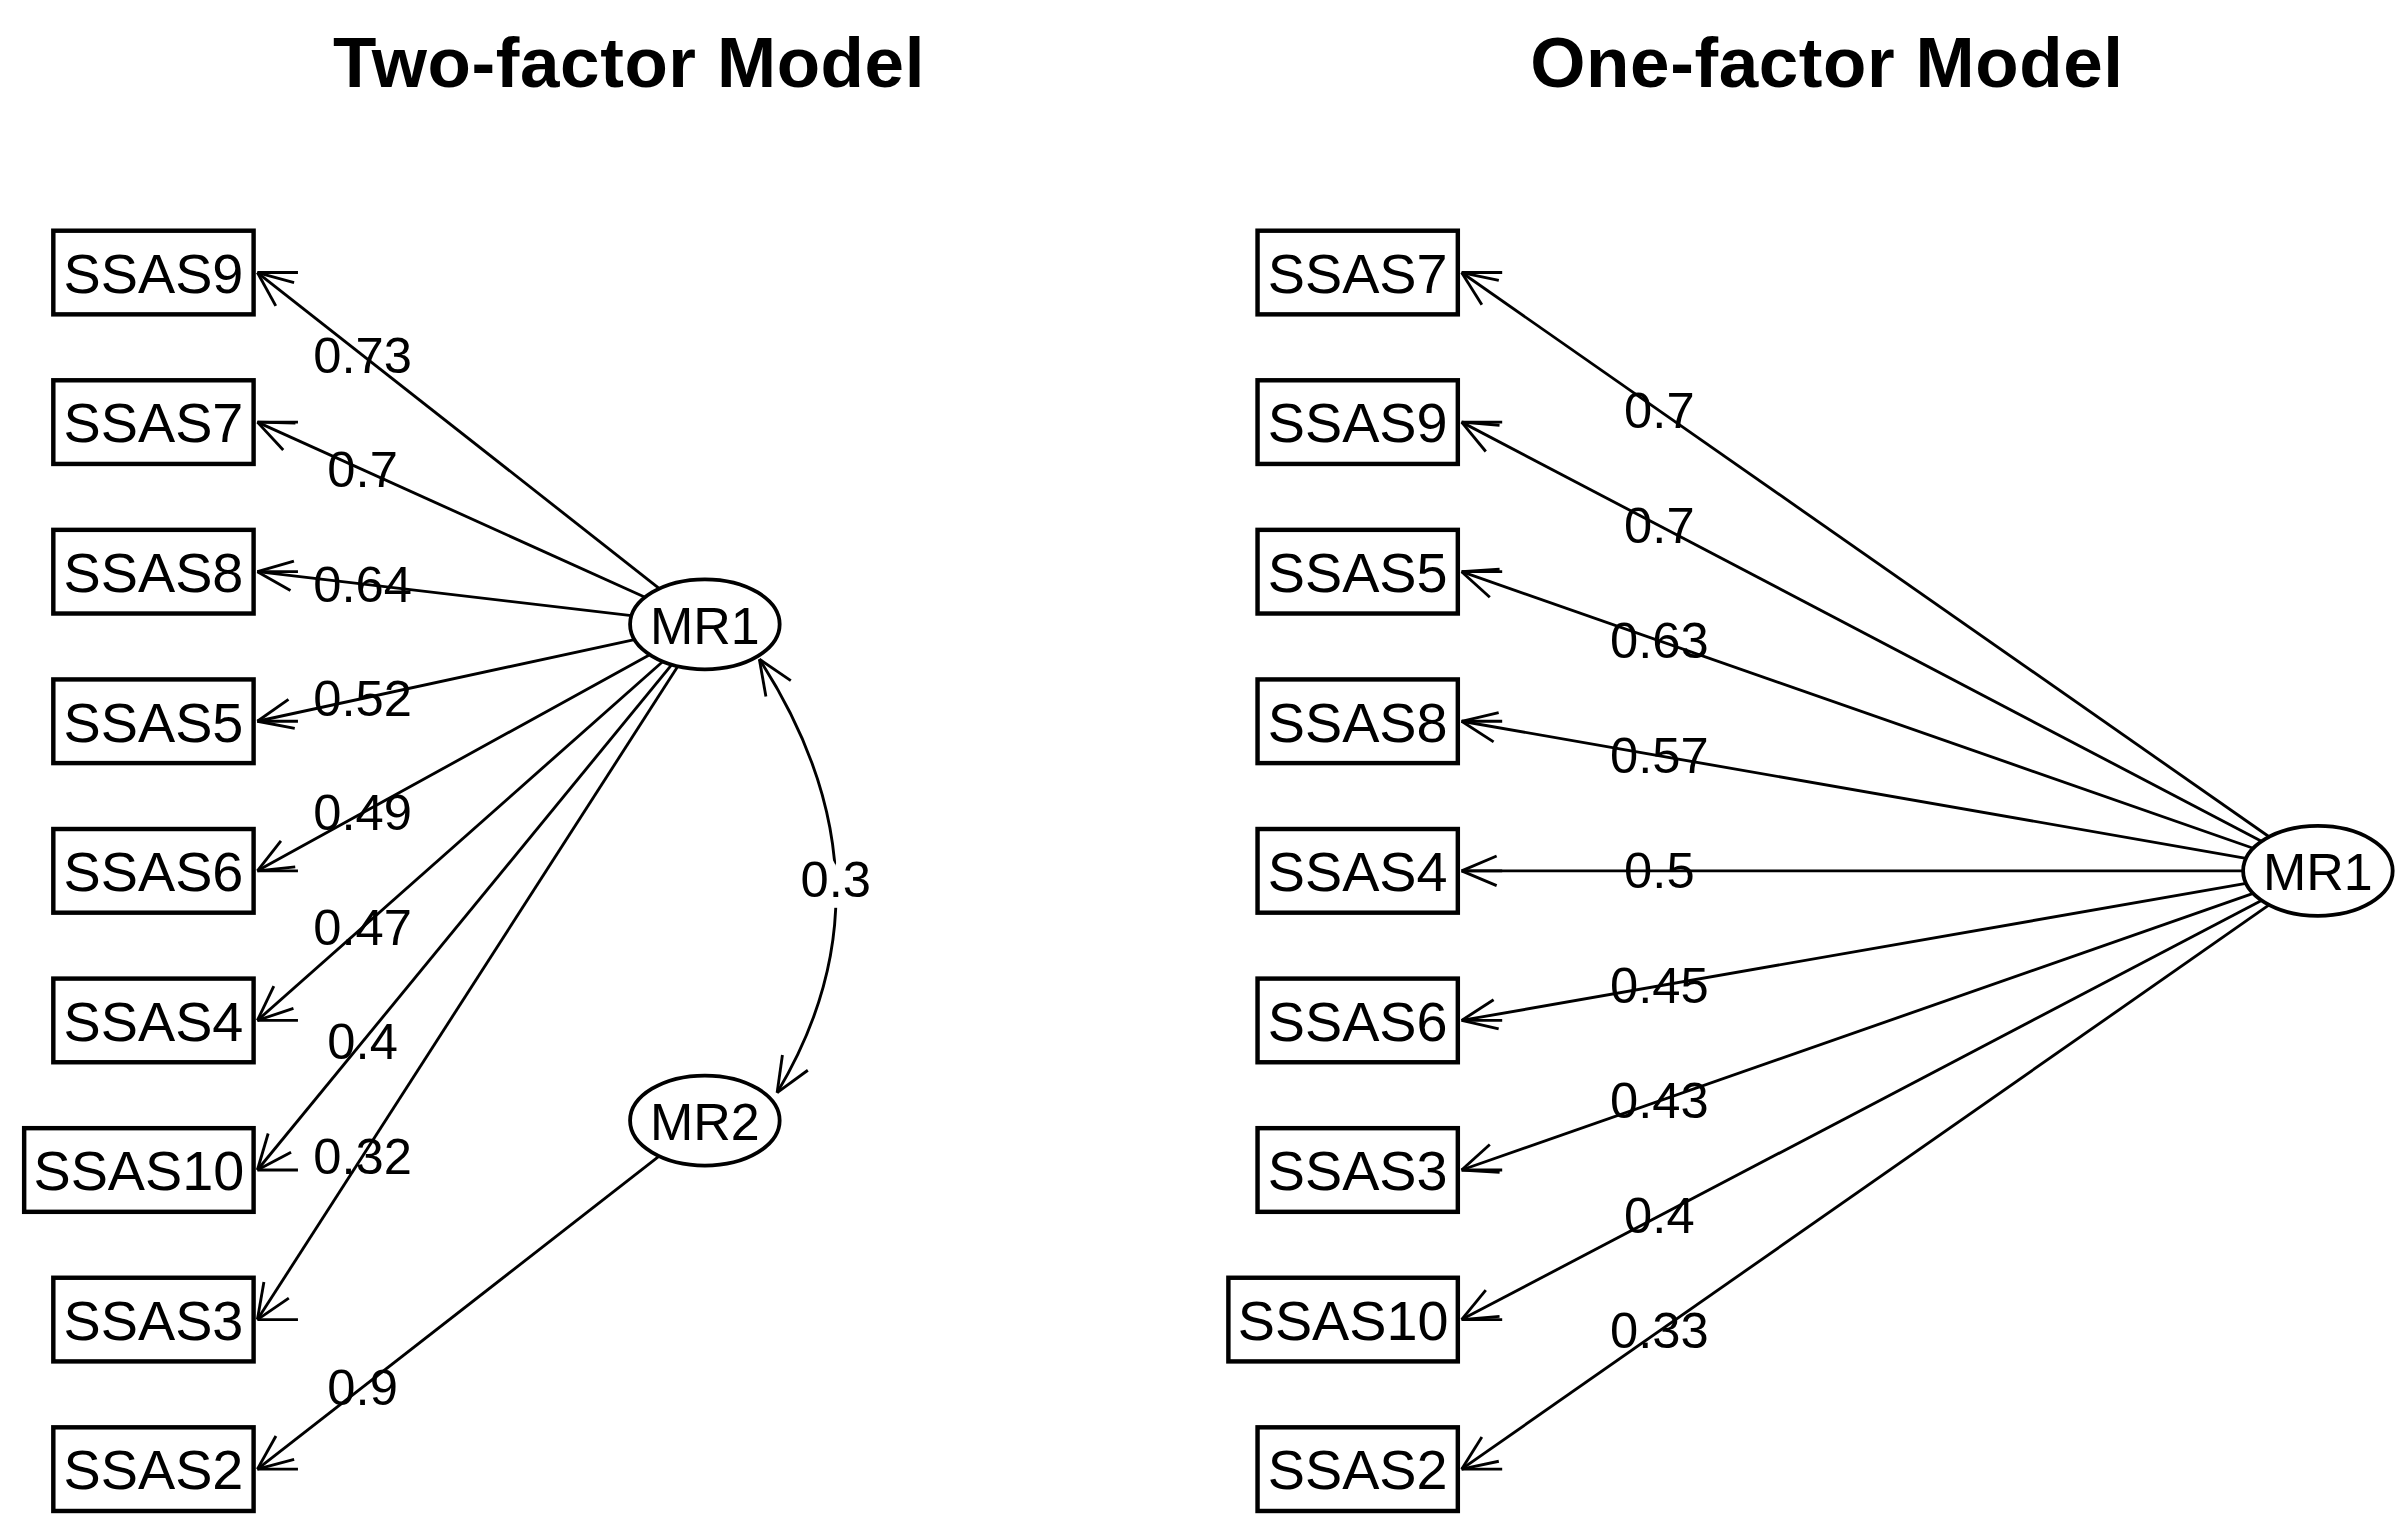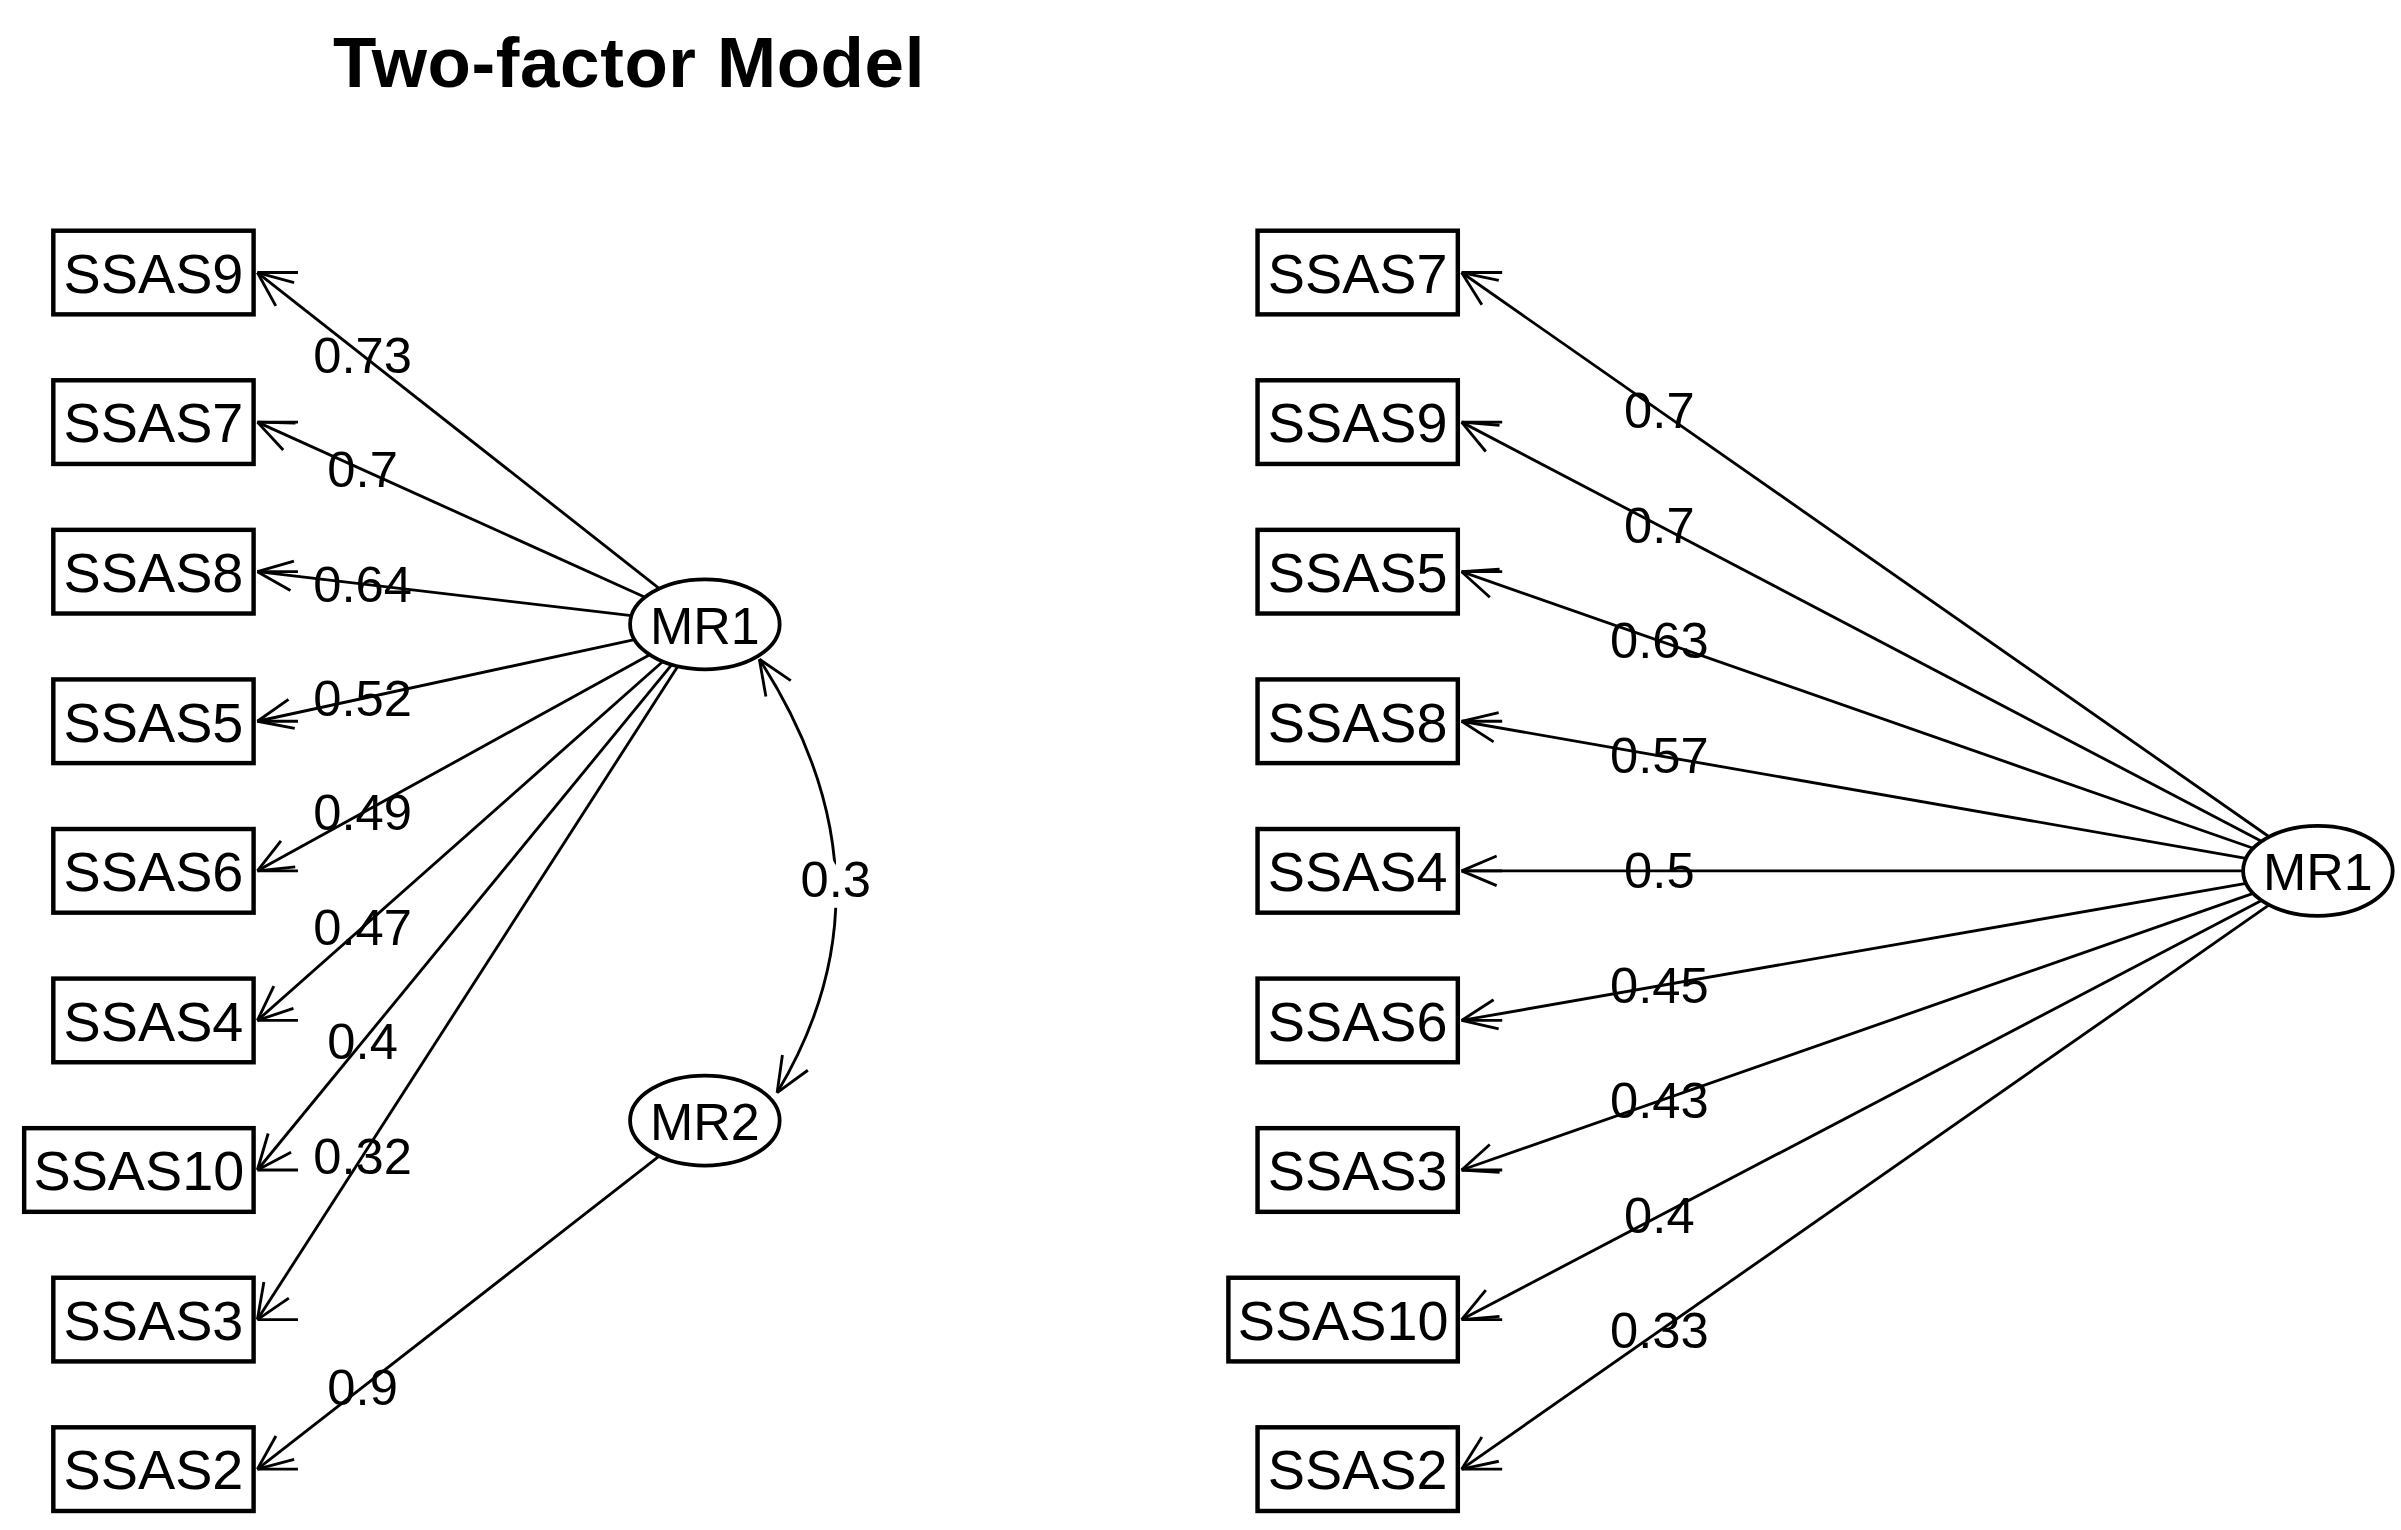--- a/index.html
+++ b/index.html
@@ -250,14 +250,15 @@
           <text x="2618" y="1192.501850481125" text-anchor="middle" dominant-baseline="central" font-size="80" font-family="&quot;Liberation Sans&quot;, sans-serif" fill="#000000">0.57</text>
           <text x="2618" y="1374" text-anchor="middle" dominant-baseline="central" font-size="80" font-family="&quot;Liberation Sans&quot;, sans-serif" fill="#000000">0.5</text>
           <text x="2618" y="1555.498149518875" text-anchor="middle" dominant-baseline="central" font-size="80" font-family="&quot;Liberation Sans&quot;, sans-serif" fill="#000000">0.45</text>
           <text x="2618" y="1736.9962990377498" text-anchor="middle" dominant-baseline="central" font-size="80" font-family="&quot;Liberation Sans&quot;, sans-serif" fill="#000000">0.43</text>
           <text x="2618" y="1918.4944485566248" text-anchor="middle" dominant-baseline="central" font-size="80" font-family="&quot;Liberation Sans&quot;, sans-serif" fill="#000000">0.4</text>
           <text x="2618" y="2099.9925980754997" text-anchor="middle" dominant-baseline="central" font-size="80" font-family="&quot;Liberation Sans&quot;, sans-serif" fill="#000000">0.33</text>
         </g>
       </g>
     </svg>
   <div class="panel-title" style="left:629px">Two-factor Model</div>
+  <div class="panel-title" style="left:1827px">One-factor Model</div>
 </div>
 
 
 </body></html>

